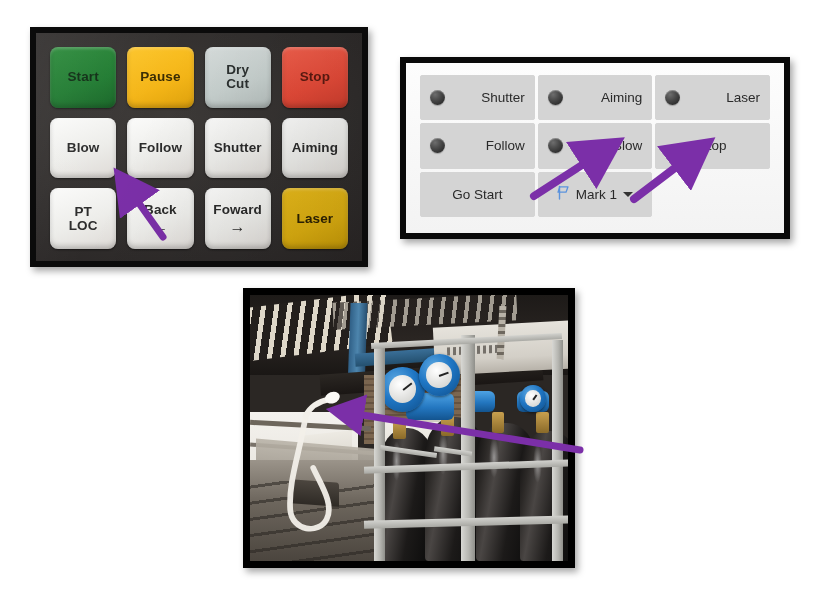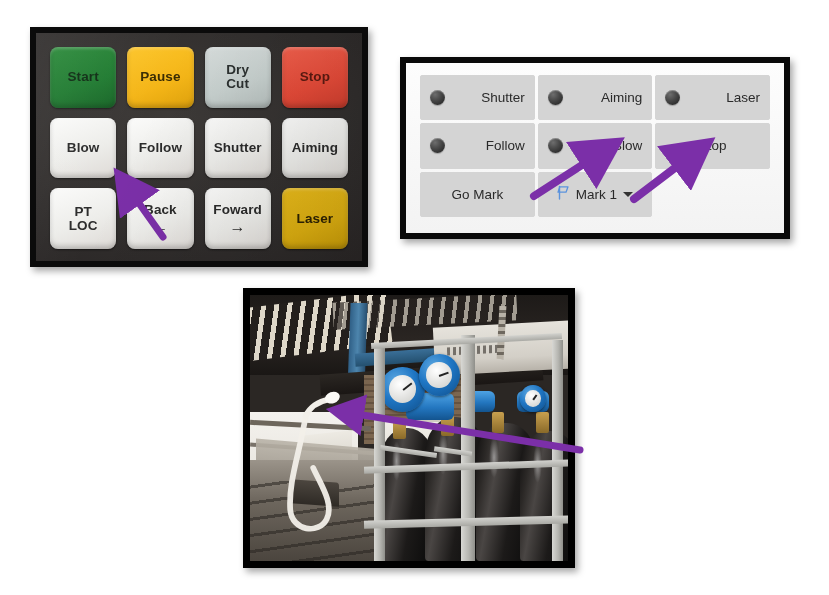--- a/index.html
+++ b/index.html
@@ -362,21 +362,21 @@
       </div>
       <div class="sw-btn toggle">
         <span class="led"></span>
         <span class="lbl">Blow</span>
       </div>
 
       <div class="sw-btn centered">
         <span>Stop</span>
       </div>
       <div class="sw-btn centered">
-        <span>Go Mark</span>
+        <span>Go Start</span>
       </div>
       <div class="sw-btn markbtn">
         <span class="flag-icon">
           <svg width="13" height="15" viewBox="0 0 13 15">
             <path d="M2.5,14 L2.5,1.5" stroke="#5b93dd" stroke-width="1.4" fill="none" stroke-linecap="round"></path>
             <path d="M2.8,1.8 L11,1.8 L9,7.2 L1,7.2 Z" stroke="#5b93dd" stroke-width="1.3" fill="none" stroke-linejoin="round"></path>
           </svg>
         </span>
         <span>Mark 1</span>
         <span class="caret"></span>

